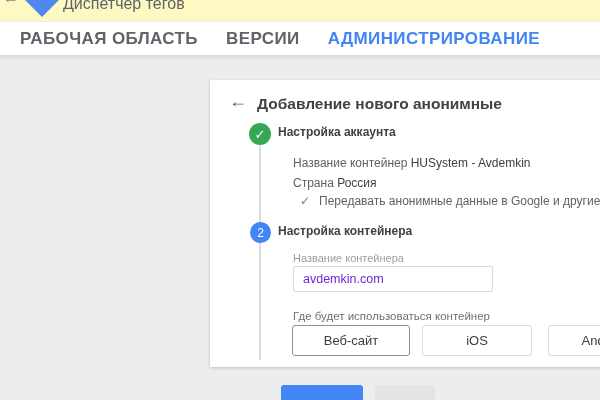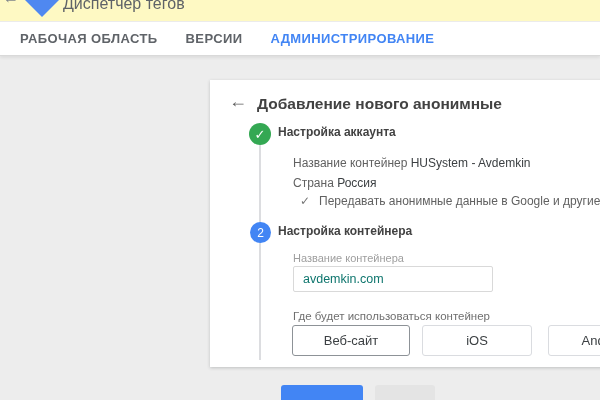--- a/index.html
+++ b/index.html
@@ -23,21 +23,21 @@
   }
   
   .tabbar{
     position:absolute;left:0;top:21px;width:600px;height:35px;
     background:#ffffff;box-sizing:border-box;
     border-top:1px solid #ebebeb;border-bottom:1px solid #d9d9d9;
     box-shadow:0 2px 3px rgba(0,0,0,.07);
     display:flex;align-items:center;padding-left:20px;gap:28px;
   }
   .tab{
-    font-size:13px;font-weight:700;letter-spacing:.4px;color:#5f6368;
+    font-size:17px;font-weight:700;letter-spacing:.4px;color:#5f6368;
     white-space:nowrap;cursor:pointer;
   }
   .tab.active{color:#4285f4;}
   
   .card{
     position:absolute;left:210px;top:80px;width:420px;height:287px;
     background:#ffffff;box-shadow:0 1px 3px rgba(60,64,67,.25);
   }
   .card-back{
     position:absolute;left:19px;top:12px;font-size:18px;color:#616161;line-height:1;cursor:pointer;
@@ -67,21 +67,21 @@
   .line-1{top:76px;}
   .line-2{top:96px;}
   .share-line{position:absolute;left:90px;top:114px;font-size:12px;color:#616161;white-space:nowrap;}
   .share-check{color:#757575;margin-right:9px;font-size:12px;}
   .input-label{
     position:absolute;left:83px;top:172px;font-size:11px;color:#9e9e9e;white-space:nowrap;
   }
   .name-input{
     position:absolute;left:83px;top:186px;width:200px;height:26px;
     box-sizing:border-box;border:1px solid #d9d9d9;border-radius:2px;
-    padding:0 9px;font-size:12.5px;color:#0f766e;
+    padding:0 9px;font-size:12.5px;color:#6d28d9;
     font-family:"Liberation Sans","DejaVu Sans",sans-serif;outline:none;background:#fff;
   }
   .usage-label{
     position:absolute;left:83px;top:230px;font-size:11.5px;color:#6f6f6f;white-space:nowrap;
   }
   .usage-row{position:absolute;left:82px;top:245px;display:flex;}
   .usage-btn{
     height:31px;box-sizing:border-box;background:#fff;
     border:1px solid #dadce0;border-radius:3px;
     display:flex;align-items:center;justify-content:center;

